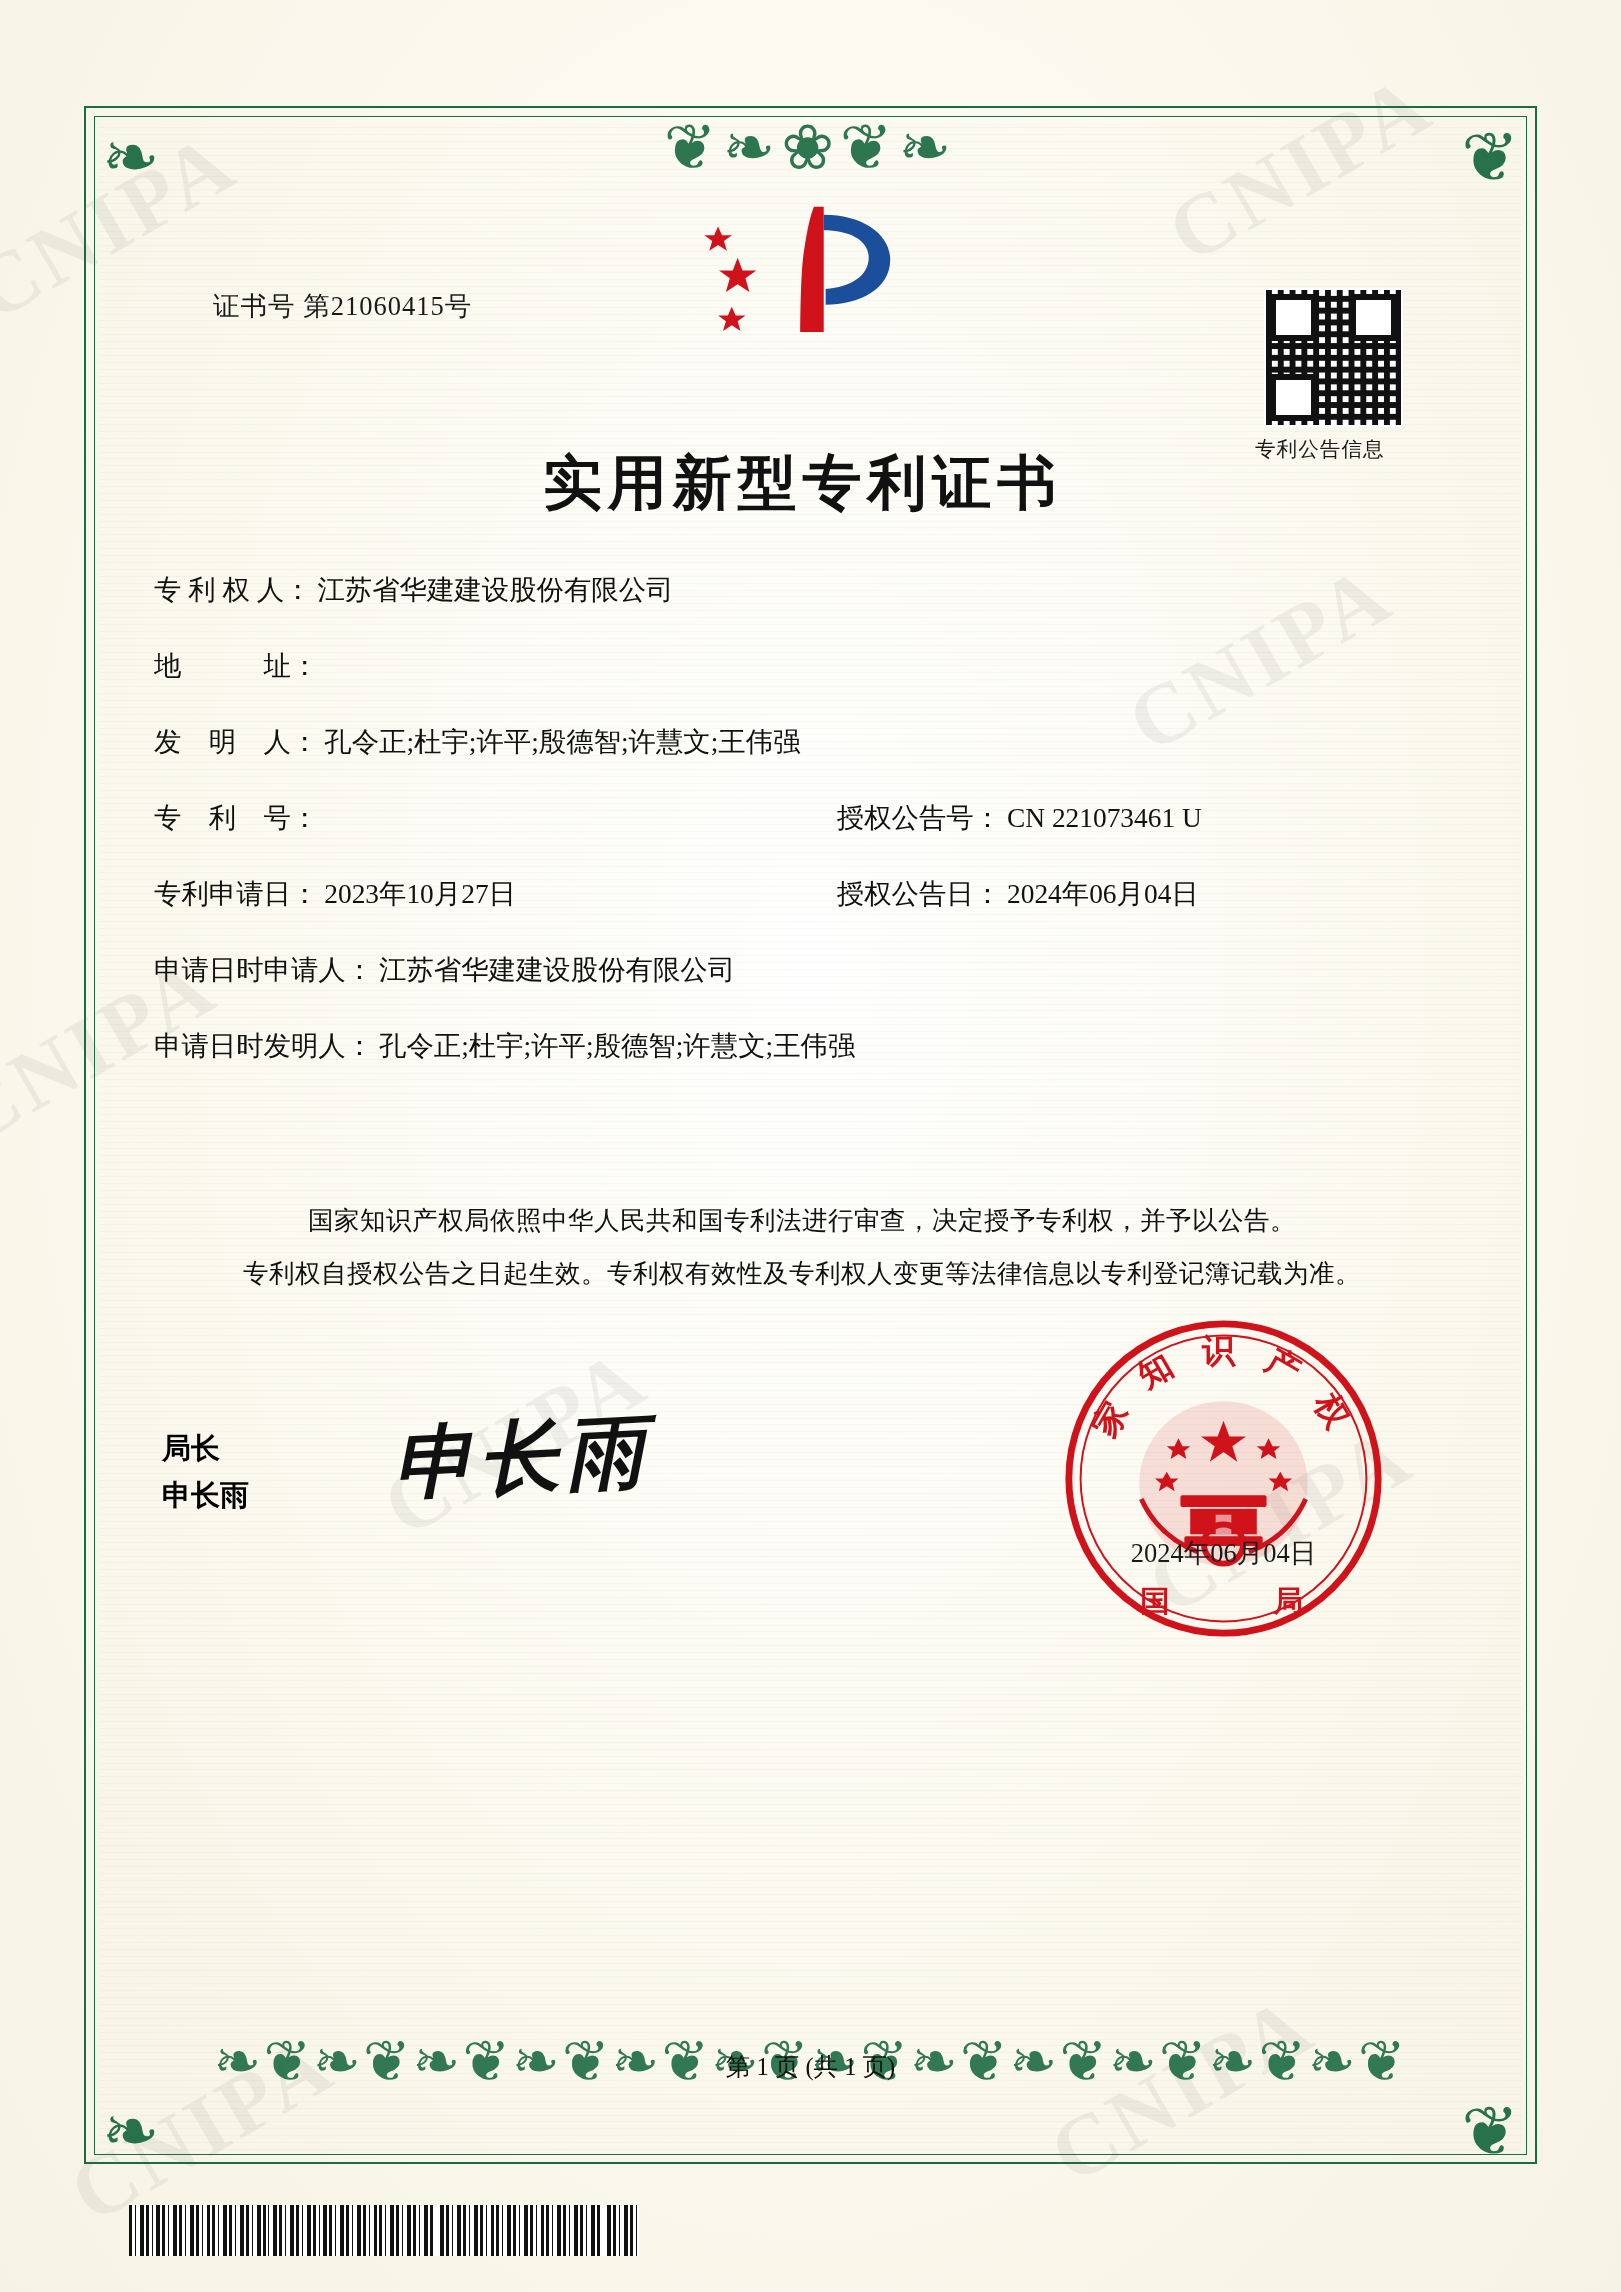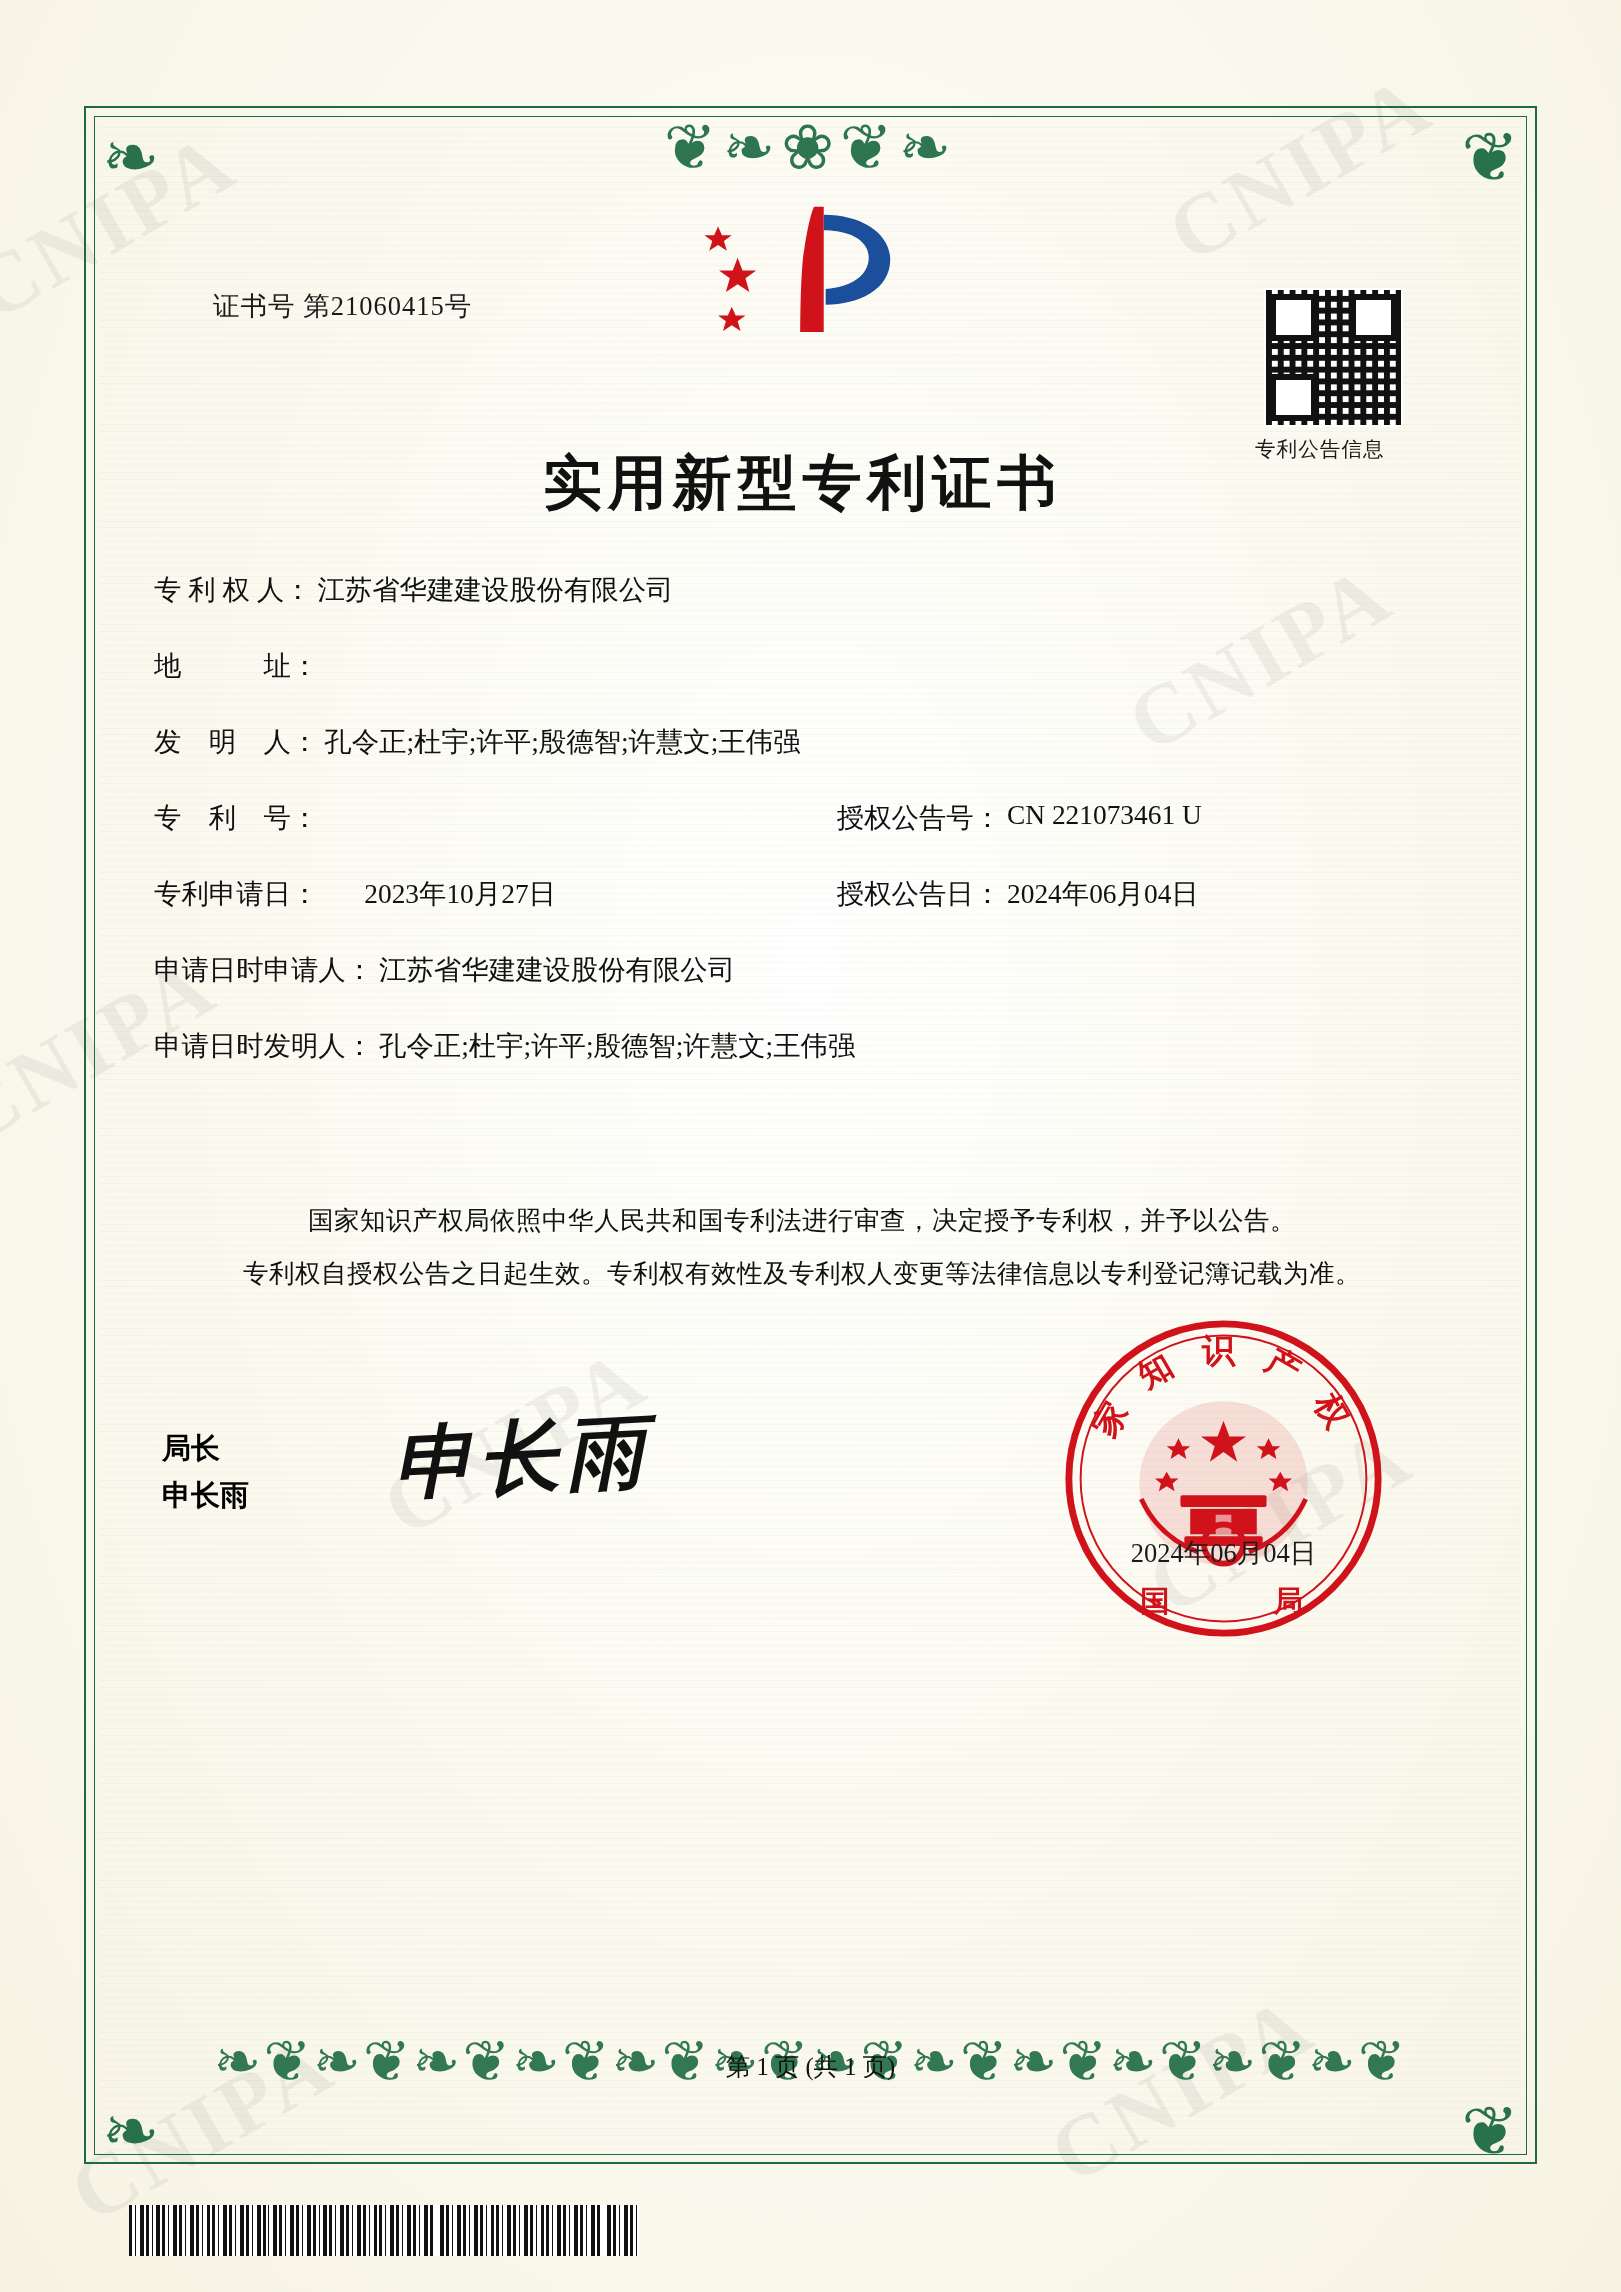--- a/index.html
+++ b/index.html
@@ -219,22 +219,22 @@
   }
   .val {
     flex: 1 1 auto;
     padding-left: 5.9px;
   }
   .two-col {
     display: flex;
     width: 100%;
     align-items: baseline;
   }
-  .col-left { flex: 0 0 52%; display: flex; align-items: center; gap: 40px; }
-  .col-right { flex: 1 1 auto; display: flex; align-items: flex-start; }
+  .col-left { flex: 0 0 52%; display: flex; align-items: center; }
+  .col-right { flex: 1 1 auto; display: flex; align-items: center; }
 
   .statement {
     position: absolute;
     left: 59px;
     right: 76px;
     top: 1073px;
     font-family: "Liberation Serif", "DejaVu Serif", serif;
     font-size: 25.5px;
     line-height: 53px;
     color: #111;

